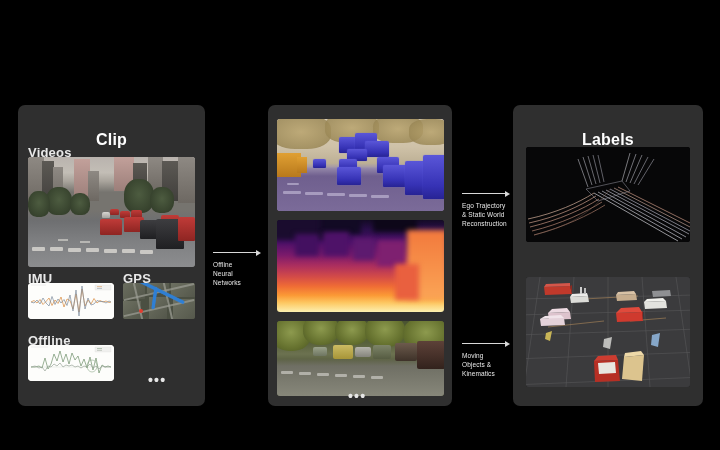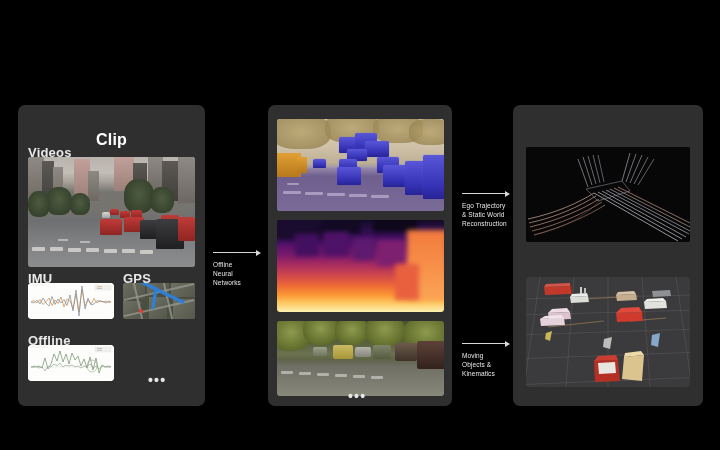--- a/index.html
+++ b/index.html
@@ -486,20 +486,21 @@
 
   <div class="arrow-group" id="arrow-moving">
     <div class="arrow-line"></div>
     <div class="arrow-head"></div>
     <div class="arrow-label">Moving
 Objects &amp;
 Kinematics</div>
   </div>
 
   <div class="panel" id="panel-labels">
+    <div class="panel-title">Labels</div>
 
     <div class="media rounded-sm" id="lanes-img">
       <div class="lanes-bg">
         <svg viewBox="0 0 164 95" preserveAspectRatio="none" width="164" height="95">
           <rect x="0" y="0" width="164" height="95" fill="#070708"></rect>
           <g stroke-width="0.7" fill="none" opacity="0.95">
             <path d="M2,72 C30,66 52,56 68,46" stroke="#e0b9a4"></path>
             <path d="M3,76 C31,70 54,59 70,49" stroke="#d8a892"></path>
             <path d="M4,80 C33,73 57,62 73,52" stroke="#cf9b86"></path>
             <path d="M6,84 C35,77 60,65 76,55" stroke="#c08c78"></path>

